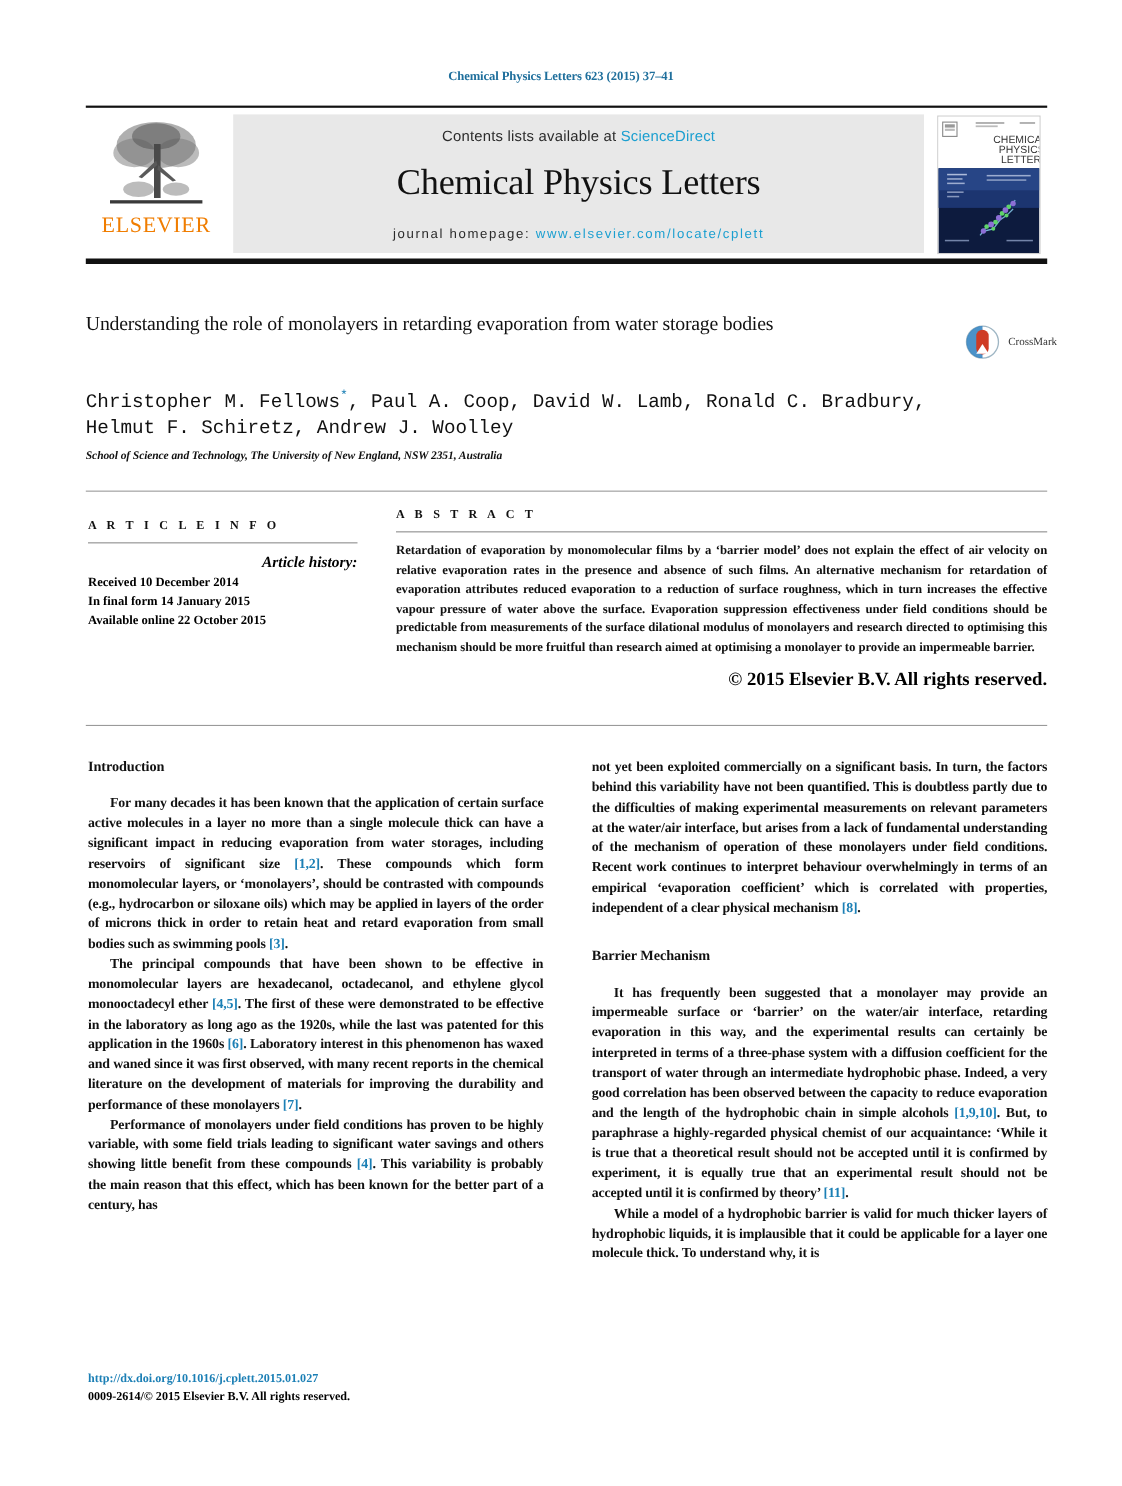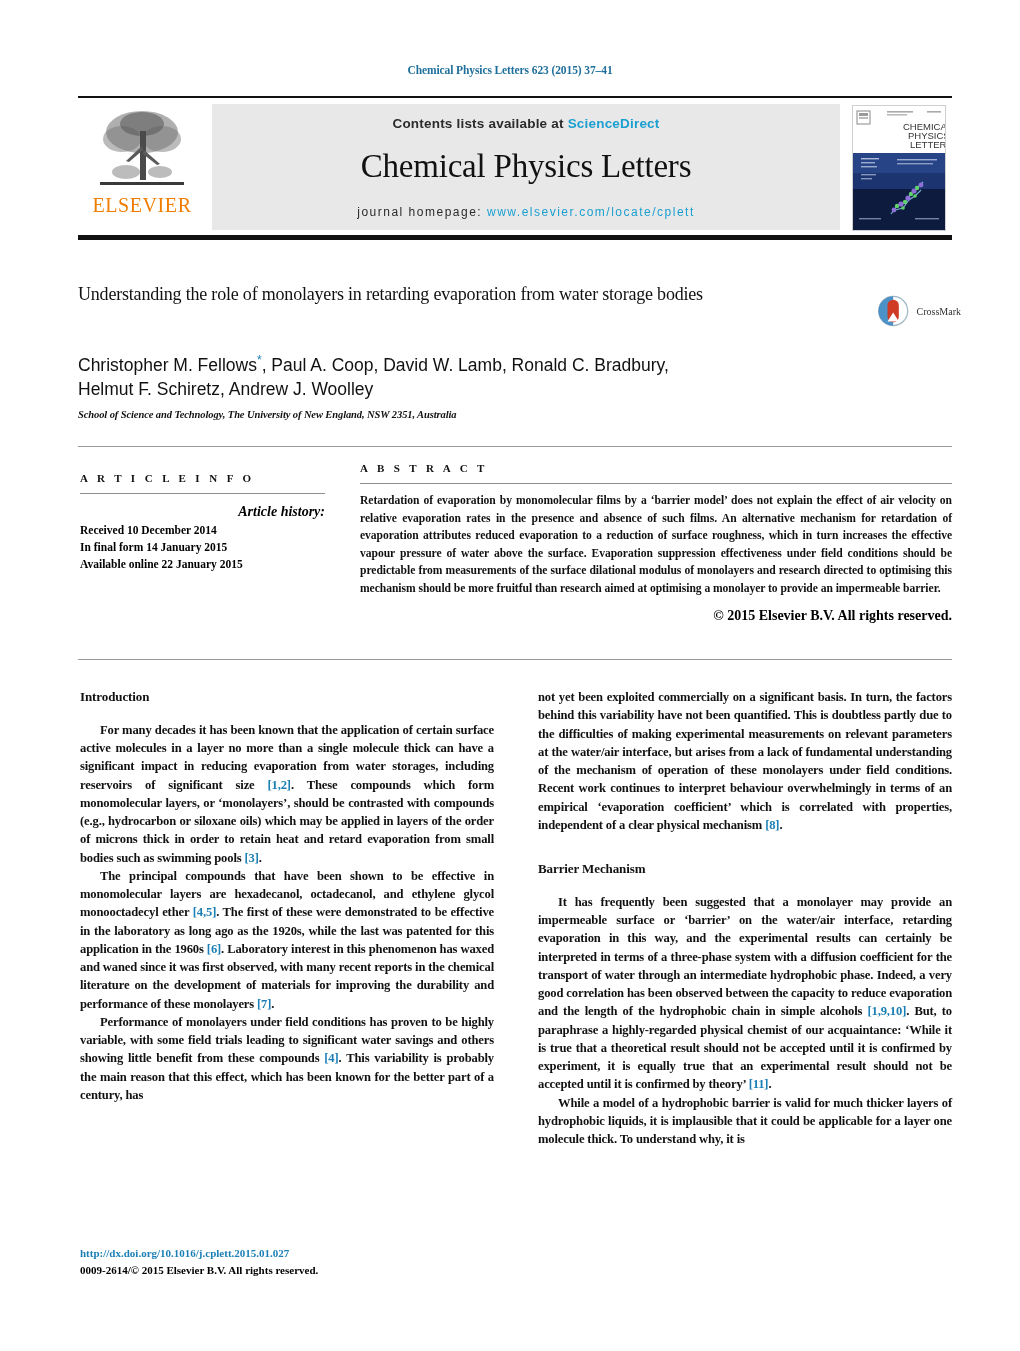--- a/index.html
+++ b/index.html
@@ -84,21 +84,20 @@
     align-items: center;
     justify-content: center;
     margin: 4px 6px 6px 6px;
   }
   .contents-line {
     font-family: "Liberation Sans", sans-serif;
     font-size: 13.5px;
     color: #2b2b2b;
     margin-top: 4px;
     letter-spacing: 0.2px;
-    font-weight: bold;
   }
   .contents-line .sd {
     color: #1b9fd0;
   }
   .journal-name {
     font-family: "Liberation Serif", serif;
     font-size: 33px;
     color: #111;
     margin: 17px 0 20px 0;
     letter-spacing: -0.2px;
@@ -156,21 +155,21 @@
     color: #333;
     margin-left: 4px;
   }
   .authors {
     position: absolute;
     left: 78px;
     top: 352px;
     width: 800px;
     font-size: 17.5px;
     line-height: 1.4;
-    font-family: Liberation Sans, sans-serif;
+    font-family: Liberation Mono, monospace;
     color: #111;
   }
   .authors sup {
     color: #1b7fb5;
     font-size: 12px;
   }
   .affiliation {
     position: absolute;
     left: 78px;
     top: 409px;
@@ -238,21 +237,21 @@
     font-size: 11.6px;
     line-height: 1.52;
     text-align: justify;
     font-weight: bold;
     color: #111;
     letter-spacing: -0.05px;
   }
   .copyright {
     margin-top: 10px;
     text-align: right;
-    font-size: 14px;
+    font-size: 17px;
     font-weight: bold;
   }
 
   
   .body-col {
     position: absolute;
     top: 688px;
     width: 414px;
     font-size: 12.6px;
     line-height: 1.45;
@@ -420,21 +419,21 @@
   <div class="affiliation">School of Science and Technology, The University of New England, NSW 2351, Australia</div>
 
   <div class="rule-top"></div>
 
   <div class="info-col">
     <div class="sec-head">A R T I C L E   I N F O</div>
     <div class="sec-rule"></div>
     <div class="hist-title">Article history:</div>
     <div class="hist-line">Received 10 December 2014</div>
     <div class="hist-line">In final form 14 January 2015</div>
-    <div class="hist-line">Available online 22 January 2015</div>
+    <div class="hist-line">Available online 22 October 2015</div>
   </div>
 
   <div class="abs-col">
     <div class="sec-head">A B S T R A C T</div>
     <div class="sec-rule"></div>
     <div class="abstract-text">Retardation of evaporation by monomolecular films by a ‘barrier model’ does not explain the effect of air velocity on relative evaporation rates in the presence and absence of such films. An alternative mechanism for retardation of evaporation attributes reduced evaporation to a reduction of surface roughness, which in turn increases the effective vapour pressure of water above the surface. Evaporation suppression effectiveness under field conditions should be predictable from measurements of the surface dilational modulus of monolayers and research directed to optimising this mechanism should be more fruitful than research aimed at optimising a monolayer to provide an impermeable barrier.</div>
     <div class="copyright">© 2015 Elsevier B.V. All rights reserved.</div>
   </div>
 
   <div class="rule-bottom"></div>

